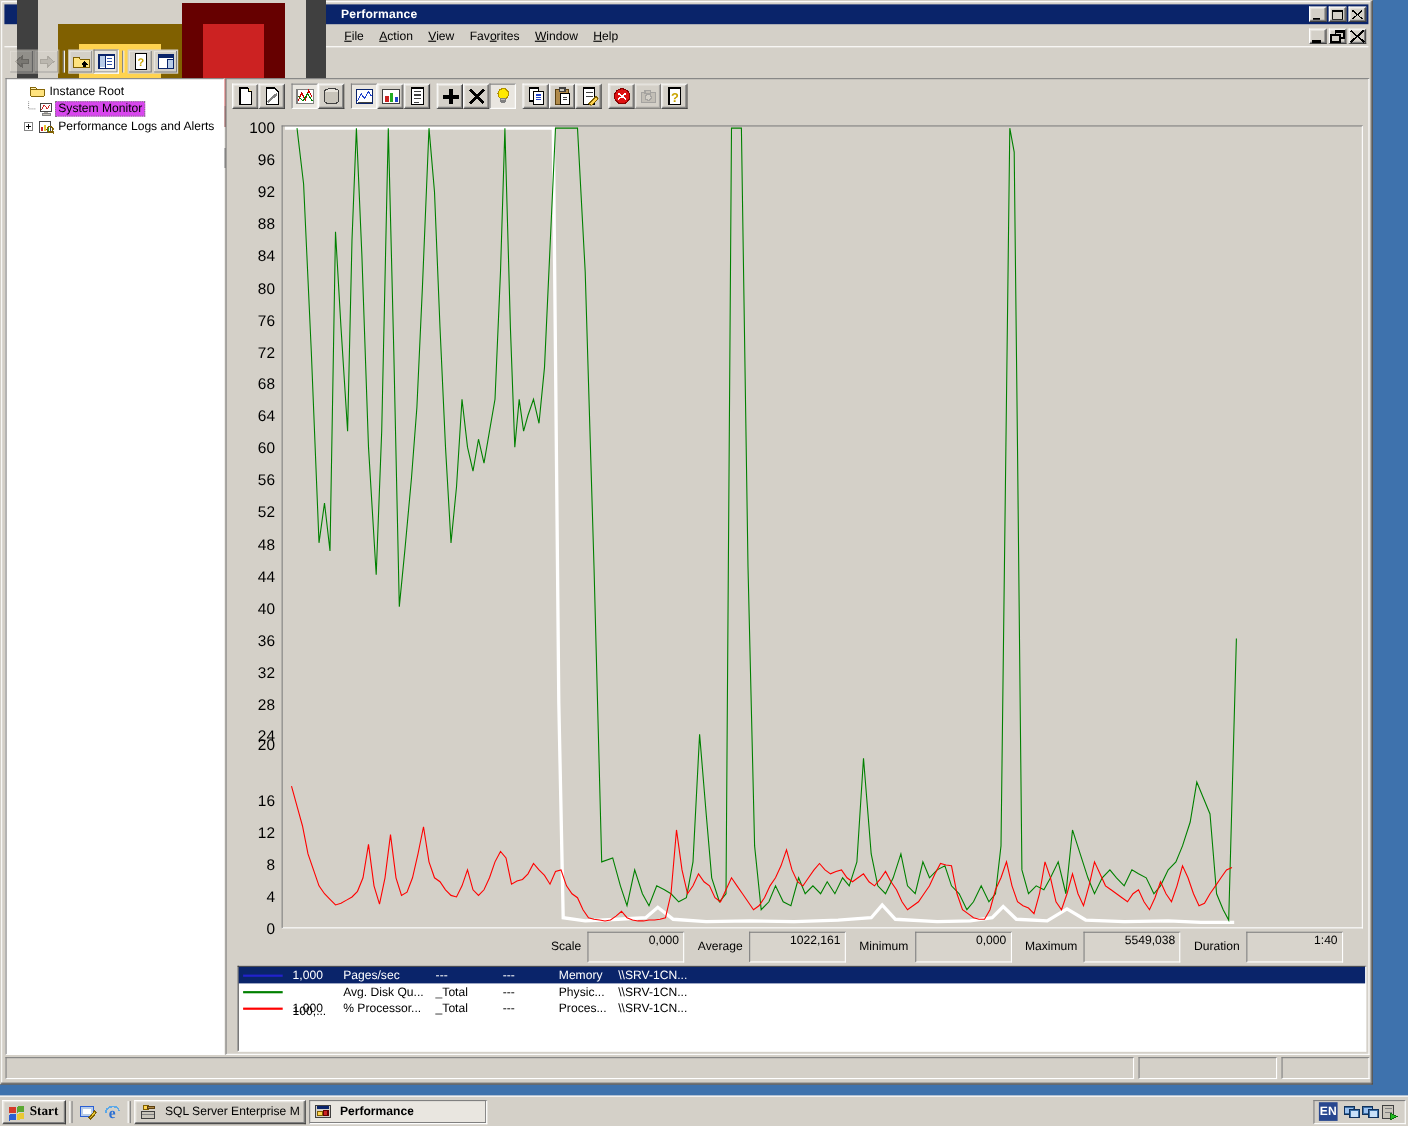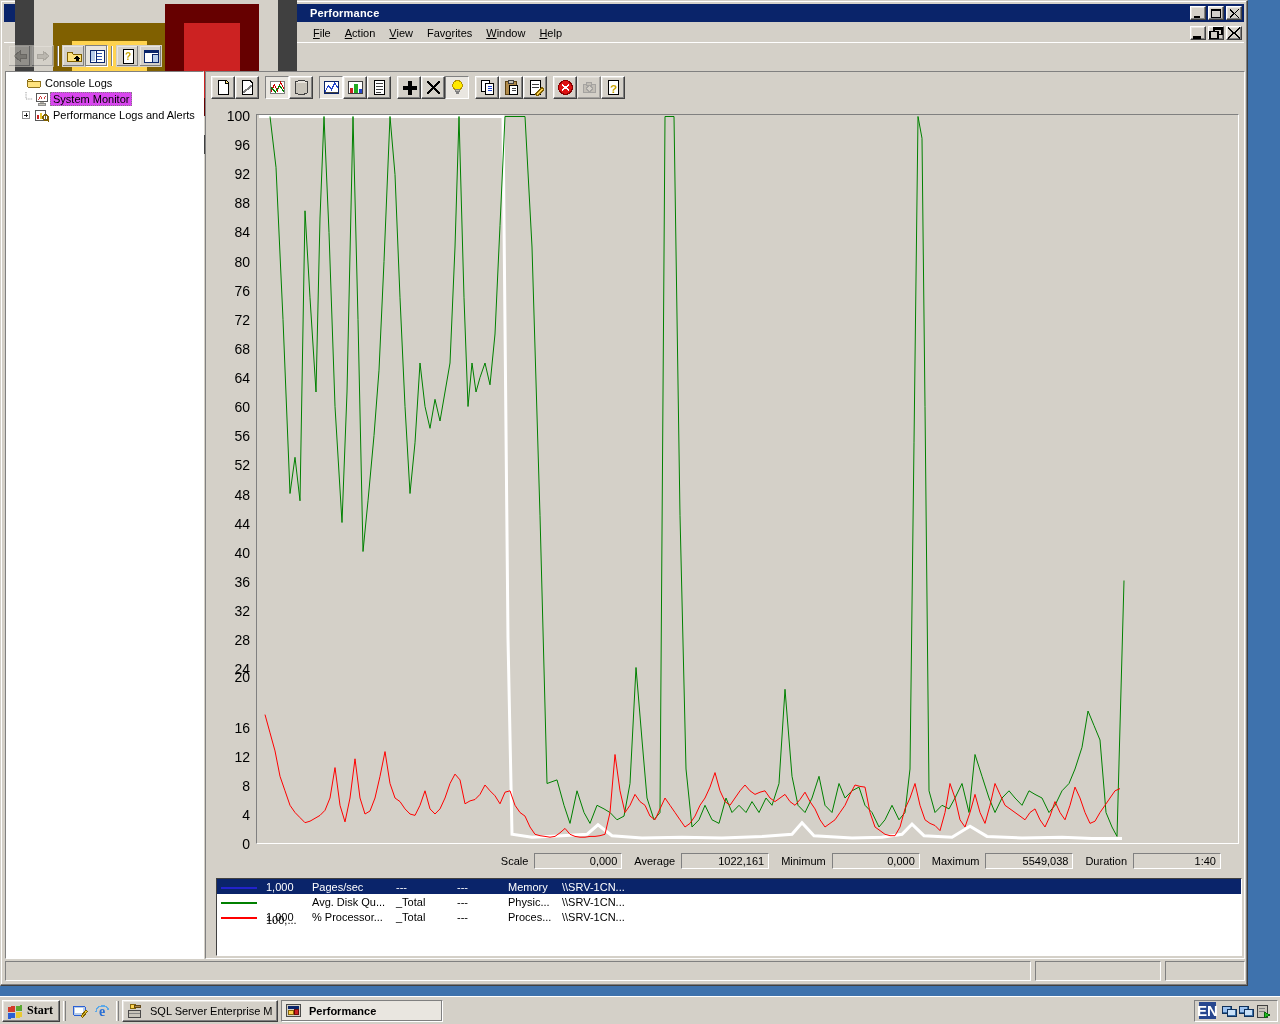--- a/index.html
+++ b/index.html
@@ -48,21 +48,21 @@
 
   #y-axis { position:absolute; left:6px; top:0; width:38px; height:800px; }
   .ytick { position:absolute; right:0; width:38px; text-align:right; font-size:14px; }
 
   #plot { position:absolute; left:50px; top:42px; width:983px; height:730px;
           border:1px solid; border-color:#808080 #FFFFFF #FFFFFF #808080; background:#D4D0C8; }
   #plot svg { display:block; }
 
   #stats-bar { position:absolute; left:0; top:779px; width:1033px; height:20px; display:flex; align-items:center; justify-content:flex-end; }
   .stat-label { margin-right:6px; }
-  .stat-box { width:88px; height:16px; margin-right:12px; background:#D8D4CC; border:1px solid; border-color:#808080 #FFFFFF #FFFFFF #808080; text-align:right; padding:1px 4px 0 0; }
+  .stat-box { width:88px; height:28px; margin-right:12px; background:#D8D4CC; border:1px solid; border-color:#808080 #FFFFFF #FFFFFF #808080; text-align:right; padding:1px 4px 0 0; }
   .stat-box.last { margin-right:18px; }
 
   #legend { position:absolute; left:10px; top:806px; width:1026px; height:78px; background:#FFFFFF;
             border:1px solid; border-color:#404040 #FFFFFF #FFFFFF #404040; }
   #legend-header { display:flex; height:17px; background:#D4D0C8; }
   .lh-cell { border:1px solid; border-color:#FFFFFF #404040 #404040 #FFFFFF; box-shadow:inset -1px -1px 0 #808080; padding:1px 4px; overflow:hidden; white-space:nowrap; flex:none; }
   .legend-row { display:flex; height:15px; align-items:center; white-space:nowrap; }
   .legend-row.sel { background:#0A246A; color:#FFFFFF; }
   .lr-cell { padding:0 4px; overflow:hidden; flex:none; }
   .swatch { display:inline-block; width:36px; height:2px; vertical-align:middle; }
@@ -72,21 +72,21 @@
 
   #taskbar { position:absolute; left:0; top:996px; width:1280px; height:28px; background:#D4D0C8; border-top:1px solid #FFFFFF; display:flex; align-items:center; padding:0 2px; }
   #start-button { height:22px; display:flex; align-items:center; background:#D4D0C8; padding:0 6px 0 3px; font-weight:bold; font-size:12px; }
   #start-button svg { width:18px; height:16px; margin-right:3px; }
   .qlbtn { width:22px; height:22px; display:flex; align-items:center; justify-content:center; }
   .qlbtn svg { width:16px; height:16px; }
   .taskbtn { height:22px; width:156px; display:flex; align-items:center; background:#D4D0C8; padding:0 4px; margin-right:3px; overflow:hidden; white-space:nowrap; }
   .taskbtn svg { width:15px; height:15px; margin-right:4px; flex:none; }
   .taskbtn.active { border-color:#808080 #FFFFFF #FFFFFF #808080; background:#E9E6E0; font-weight:bold; width:162px; }
   #tray { margin-left:auto; height:22px; display:flex; align-items:center; padding:0 6px 0 4px; border:1px solid; border-color:#808080 #FFFFFF #FFFFFF #808080; }
-  #tray-lang { width:17px; height:17px; background:#28478F; color:#fff; font-size:15px; font-weight:bold; display:flex; align-items:center; justify-content:center; margin-right:4px; }
+  #tray-lang { width:17px; height:17px; background:#28478F; color:#fff; font-size:11px; font-weight:bold; display:flex; align-items:center; justify-content:center; margin-right:4px; }
   .tray-ico { width:17px; height:17px; display:flex; align-items:center; justify-content:center; }
   .tray-ico svg { width:16px; height:16px; }
   .tb-grip { width:3px; height:20px; margin:0 3px; border-left:1px solid #FFFFFF; border-right:1px solid #808080; }
 </style>
 </head>
 <body>
 
 <div id="mmc-window">
   <div id="titlebar">
     <span class="glyph"><svg viewBox="0 0 16 16" width="100%" height="100%" shape-rendering="crispEdges">
@@ -190,21 +190,21 @@
   <div id="tree-panel">
       <div class="tree-row">
         <span style="width: 4px; flex: 0 0 auto;"></span>
         <span class="glyphbox"></span>
         <span class="glyphbox">
           <svg viewBox="0 0 16 16" width="100%" height="100%" shape-rendering="crispEdges">
             <path d="M1 4 L6 4 L7.5 6 L15 6 L15 13 L1 13 Z" fill="#FFE37E" stroke="#806000"></path>
             <path d="M1 4 L6 4 L7.5 6 L1 6 Z" fill="#FFEFAE" stroke="#806000"></path>
           </svg>
         </span>
-        <span class="tree-label">Console Logs</span>
+        <span class="tree-label">Instance Root</span>
       </div>
       <div class="tree-row">
         <span style="width: 12px; flex: 0 0 auto;"></span>
         <span class="glyphbox">
           <svg viewBox="0 0 16 16">
             <line x1="8" y1="0" x2="8" y2="8" stroke="#808080" stroke-dasharray="1,1"></line>
             <line x1="8" y1="8" x2="16" y2="8" stroke="#808080" stroke-dasharray="1,1"></line>
           </svg>
         </span>
         <span class="glyphbox">

